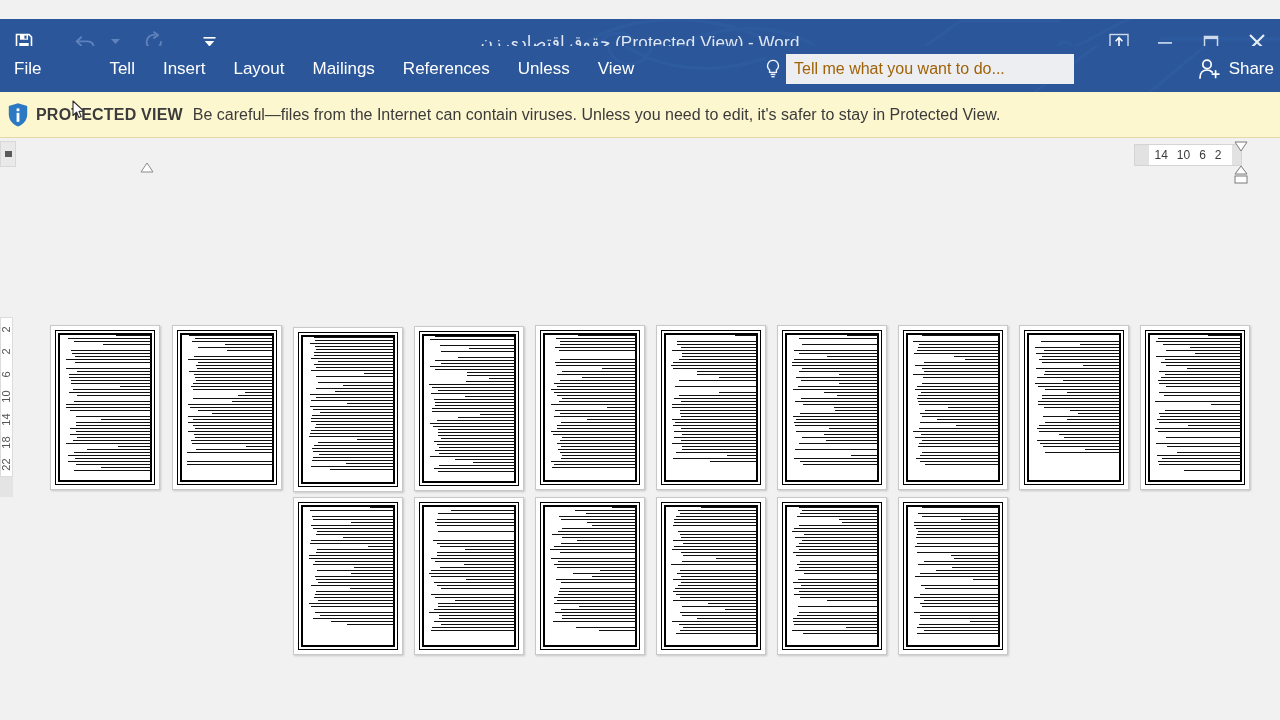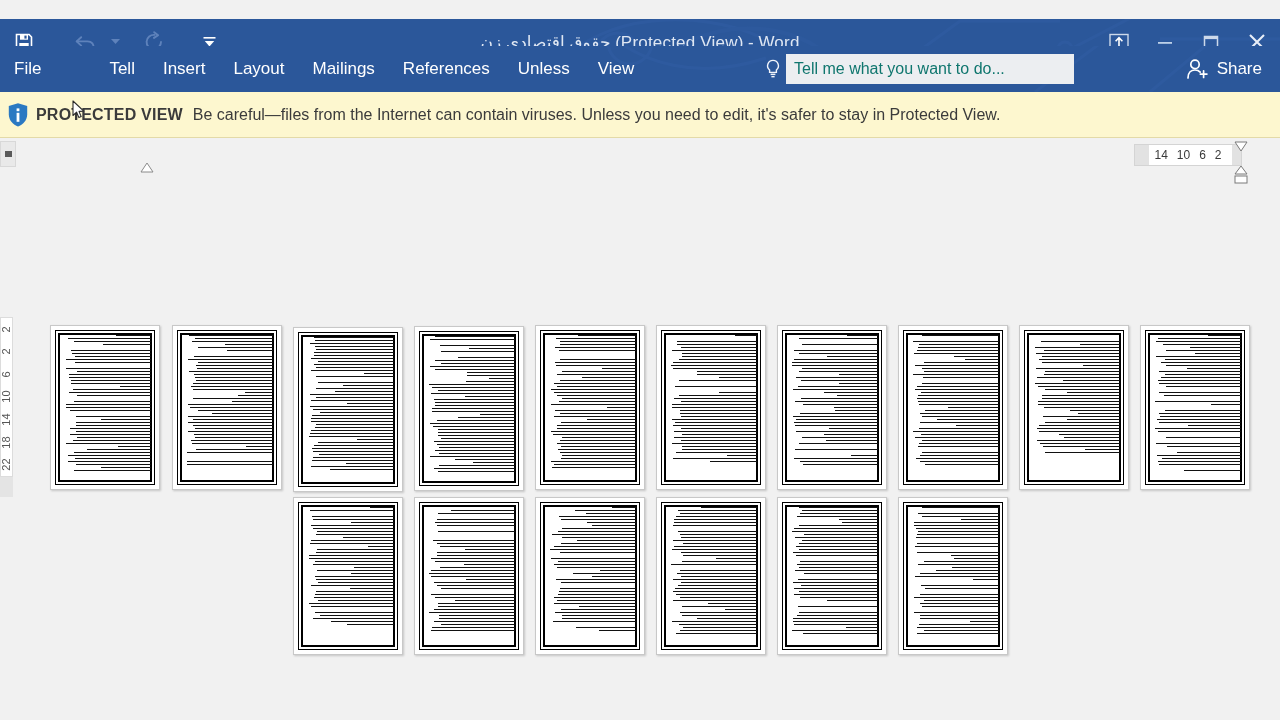--- a/index.html
+++ b/index.html
@@ -50,25 +50,25 @@
   .tab.file { padding-left: 14px; padding-right: 20px; }
 
   .tellme-wrap {
     position: absolute; left: 760px; top: 0; height: 46px; display: flex; align-items: center;
   }
   .bulb { width: 26px; display: flex; justify-content: center; align-items: center; }
   .tellme-box {
     width: 288px; height: 30px; background: #eceef1; border: none;
     display: flex; align-items: center; padding-left: 8px;
   }
-  .tellme-box span { color: #0f766e; font-size: 16px; }
+  .tellme-box span { color: #a16207; font-size: 16px; }
 
   .share {
     position: absolute; right: 0px; top: 0; height: 46px;
-    display: flex; align-items: center; gap: 7px; padding-right: 18px;
+    display: flex; align-items: center; gap: 7px; padding-right: 6px;
   }
   .share span { color: #ffffff; font-size: 17px; }
 
   
   .pvbar {
     position: absolute; top: 92px; left: 0; width: 1280px; height: 46px;
     background: #fdf7cf; border-bottom: 1px solid #e3daa8;
     display: flex; align-items: center;
   }
   .pv-icon { width: 36px; display: flex; justify-content: center; align-items: center; }

